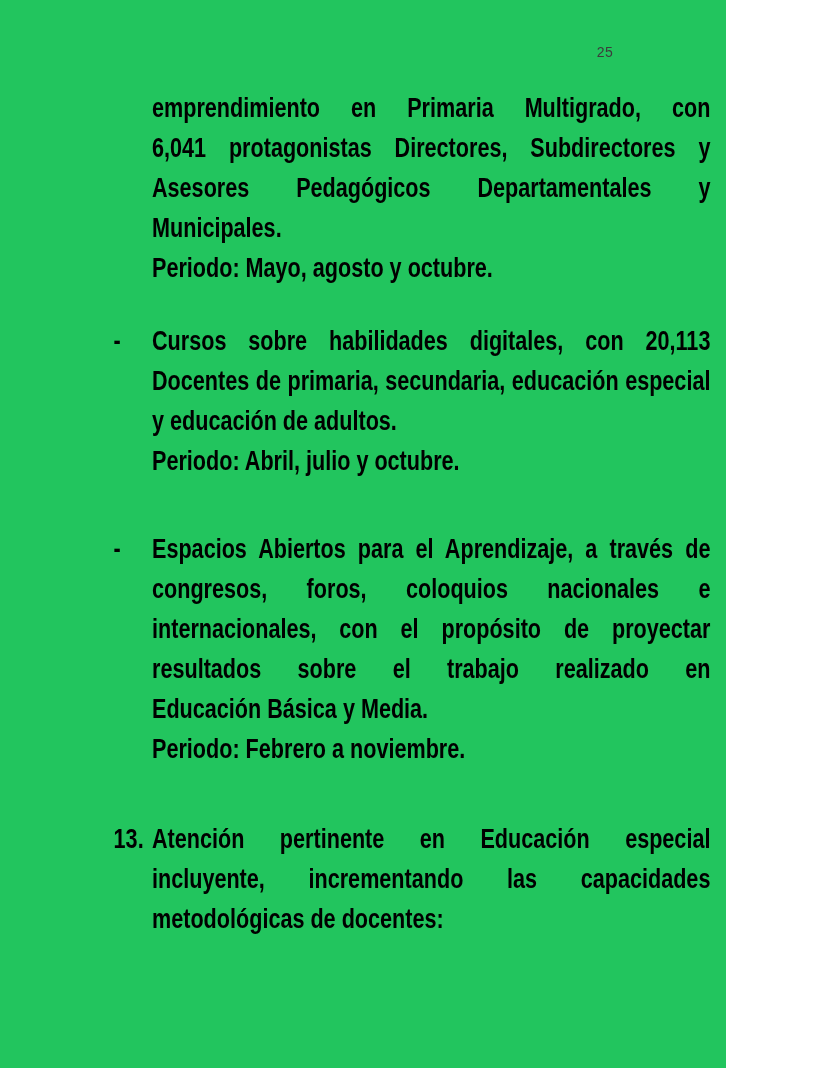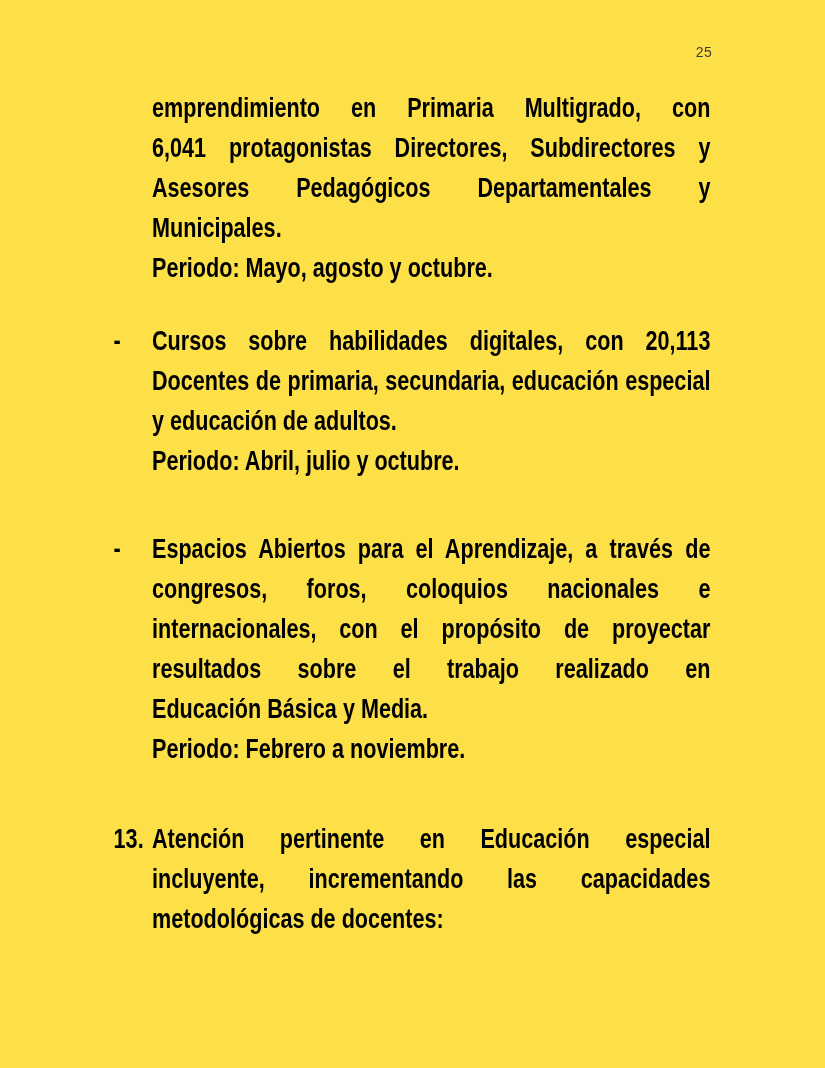--- a/index.html
+++ b/index.html
@@ -2,23 +2,23 @@
 <html><head>
 <meta charset="utf-8">
 <style>
   html, body {
     margin: 0;
     padding: 0;
     background: #ffffff;
   }
   .page {
     position: relative;
-    width: 825px;
+    width: 726px;
     height: 1068px;
-    background: #fde047;
+    background: #22c55e;
     overflow: hidden;
     font-family: "Liberation Sans", "DejaVu Sans", sans-serif;
     color: #000000;
   }
   .page-number {
     position: absolute;
     top: 44px;
     right: 113px;
     font-size: 14px;
     font-weight: 400;

